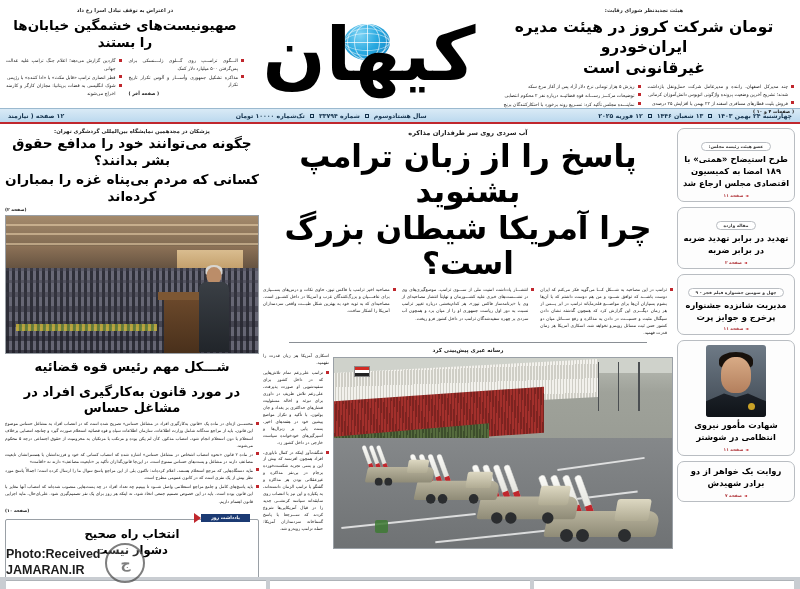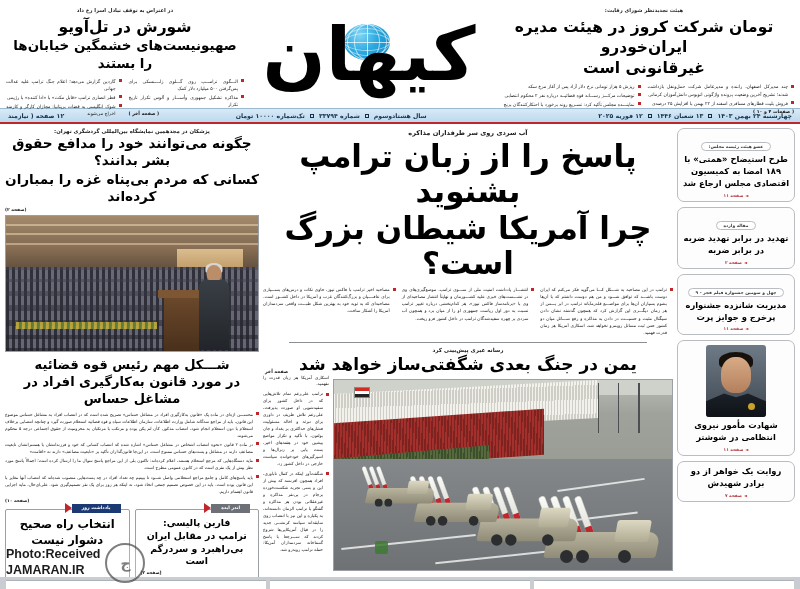--- a/index.html
+++ b/index.html
@@ -454,21 +454,20 @@
           <div class="meri m2"></div>
           <div class="p1"></div>
           <div class="p2"></div>
         </div>
         <div class="kayhan-word">کیهان</div>
       </div>
     </div>
 
     <div class="mast-col mast-left">
       <div class="kicker">در اعتراض به توقف تبادل اسرا رخ داد</div>
-      <div class="mast-headline">شورش در تل‌آویو</div>
       <div class="mast-headline" style="font-size:13.4px">صهیونیست‌های خشمگین خیابان‌ها را بستند</div>
       <div class="mast-bullets">
         <div class="bcol">
           <div class="bullet-line">الـــگوی ترامـــپ روی گـــلوی زلــــنسکی برای پس‌گرفتن ۵۰۰ میلیارد دلار کمک</div>
           <div class="bullet-line">مذاکره تشکیل جمهوری وأســـار و آلوس تکرار تاریخ تکرار</div>
           <div class="pg-ref pg-ref-right">( صفحه آخر )</div>
         </div>
         <div class="bcol">
           <div class="bullet-line">گاردین گزارش می‌دهد؛ اعلام جنگ ترامپ علیه عدالت جهانی</div>
           <div class="bullet-line">قطر انصاری ترامپ «قابل مکث» با «ادا کننده» با رژیمی</div>
@@ -551,24 +550,20 @@
           <div class="bullet-line">انتشـــار یادداشت امنیت ملی از ســـوی ترامپ، موضع‌گیری‌های وی در نشـــست‌های خبری علیه کشـــورمان و نهایتاً انتشار مصاحبه‌ای از وی با «برنامه‌ساز فاکس نیوز»، هر کدام‌بخشی درباره تغییر ترامپ نسبت به دور اول ریاست جمهوری او را از میان برد و همچون آب سردی بر چهره سفیدشدگان ترامپ در داخل کشور فرو ریخت.</div>
         </div>
         <div class="tcol">
           <div class="bullet-line">مصاحبه اخیر ترامپ با فاکس نیوز، حاوی نکات و درس‌های بســـیاری برای عافــــیان و بزرگ‌کنندگان غرب و آمریکا در داخل کشــور است. مصاحبه‌ای که به توبه خود به بهترین شکل طبـــت واقعی سردمداران آمریکا را آشکار ساخت.</div>
         </div>
       </div>
 
       <div class="rule"></div>
 
       <div class="sec-kicker">رسانه عبری پیش‌بینی کرد</div>
-      <div class="sec-h2">
-        <span>یمن در جنگ بعدی شگفتی‌ساز خواهد شد</span>
-        <span class="sec-pg">صفحه آخر</span>
-      </div>
 
       <div class="center-flow">
         <div class="center-main">
           <div class="parade">
             <div class="sky"></div>
             <div class="crowd-white"></div>
             <div class="crowd-red"></div>
             <div class="crowd-green"></div>
             <div class="flag-iq"></div>
             <div class="tel" style="left:78%"></div>
@@ -671,42 +666,32 @@
         <div class="flowers"></div>
         <div class="podium"></div>
         <div class="speaker">
           <div class="hair2"></div>
           <div class="head"></div>
           <div class="body2"></div>
         </div>
       </div>
 
       <div class="left-h2">شـــکل مهم رئیس قوه قضائیه</div>
-      <div class="left-h2" style="margin-top:0">در مورد قانون به‌کارگیری افراد در مشاغل حساس</div>
+      <div class="left-h2" style="margin-top:8px">در مورد قانون به‌کارگیری افراد در مشاغل حساس</div>
 
       <div class="left-body">
         <div class="bl">محســـن اژه‌ای در ماده یک «قانون به‌کارگیری افراد در مشاغل حساس» تصریح شده است که در انتصاب افراد به مشاغل حساس موضوع این قانون، باید از مراجع سه‌گانه شامل وزارت اطلاعات، سازمان اطلاعات سپاه و قوه قضائیه استعلام صورت گیرد و چنانچه انتصابی برخلاف استعلام با دون استعلام انجام شود، انتصاب مذکور، کأن لم یکن بوده و مرتکب با مرتکبان به محرومیت از حقوق اجتماعی درجه ۵ محکوم می‌شوند.</div>
         <div class="bl">در ماده ۲ قانون «نحوه انتصاب اشخاص در مشاغل حساس» اشاره شده که انتصاب کسانی که خود و فرزندانشان با همسرانشان تابعیت مضاعف دارند در مشاغل و پست‌های حساس ممنوع است، در این‌جا قانون‌گذاران تأکید بر «تابعیت مضاعف» دارند نه «اقامت»</div>
         <div class="bl">مایه دستگاه‌هایی که مرجع استعلام هستند، اعلام کرده‌اند: تاکنون بلی از این مراجع پاسخ سوال ما را ارسال کرده است؛ اجمالاً پاسخ مورد نظر بیش از یک نفری است که در کانون عمومی مطرح است.</div>
         <div class="bl">باید پاسخ‌های کامل و جامع مراجع استعلامی واصل شــود تا ببینیم چه تعداد افراد در چه پست‌هایی منصوب شده‌اند که انتصاب آنها مغایر با این قانون بوده است. باید در این خصوص تصمیم جمعی اتخاذ شود، نه اینکه هر روز برای یک نفر تصمیم‌گیری شود. علی‌ای‌حال، مایه اجرایی قانون اهتمام داریم.</div>
         <div class="left-pg">(صفحه ۱۰)</div>
       </div>
 
       <div class="bottom-boxes">
 
-        <div class="bbox">
-          <div class="bbox-tab tab-gray">
-            <span class="lbl">اندر ایده</span>
-            <span class="arr"></span>
-          </div>
-          <div class="bbox-title sm">فارین پالیسی:</div>
-          <div class="bbox-title sm">ترامپ در مقابل ایران</div>
-          <div class="bbox-title sm">بی‌راهبرد و سردرگم است</div>
-          <div class="bbox-pg">[صفحه ۲]</div>
-        </div>
 
         <div class="bbox">
           <div class="bbox-tab tab-blue">
             <span class="lbl">یادداشت روز</span>
             <span class="arr"></span>
           </div>
           <div class="bbox-title">انتخاب راه صحیح</div>
           <div class="bbox-title">دشوار نیست</div>
         </div>
       </div>

